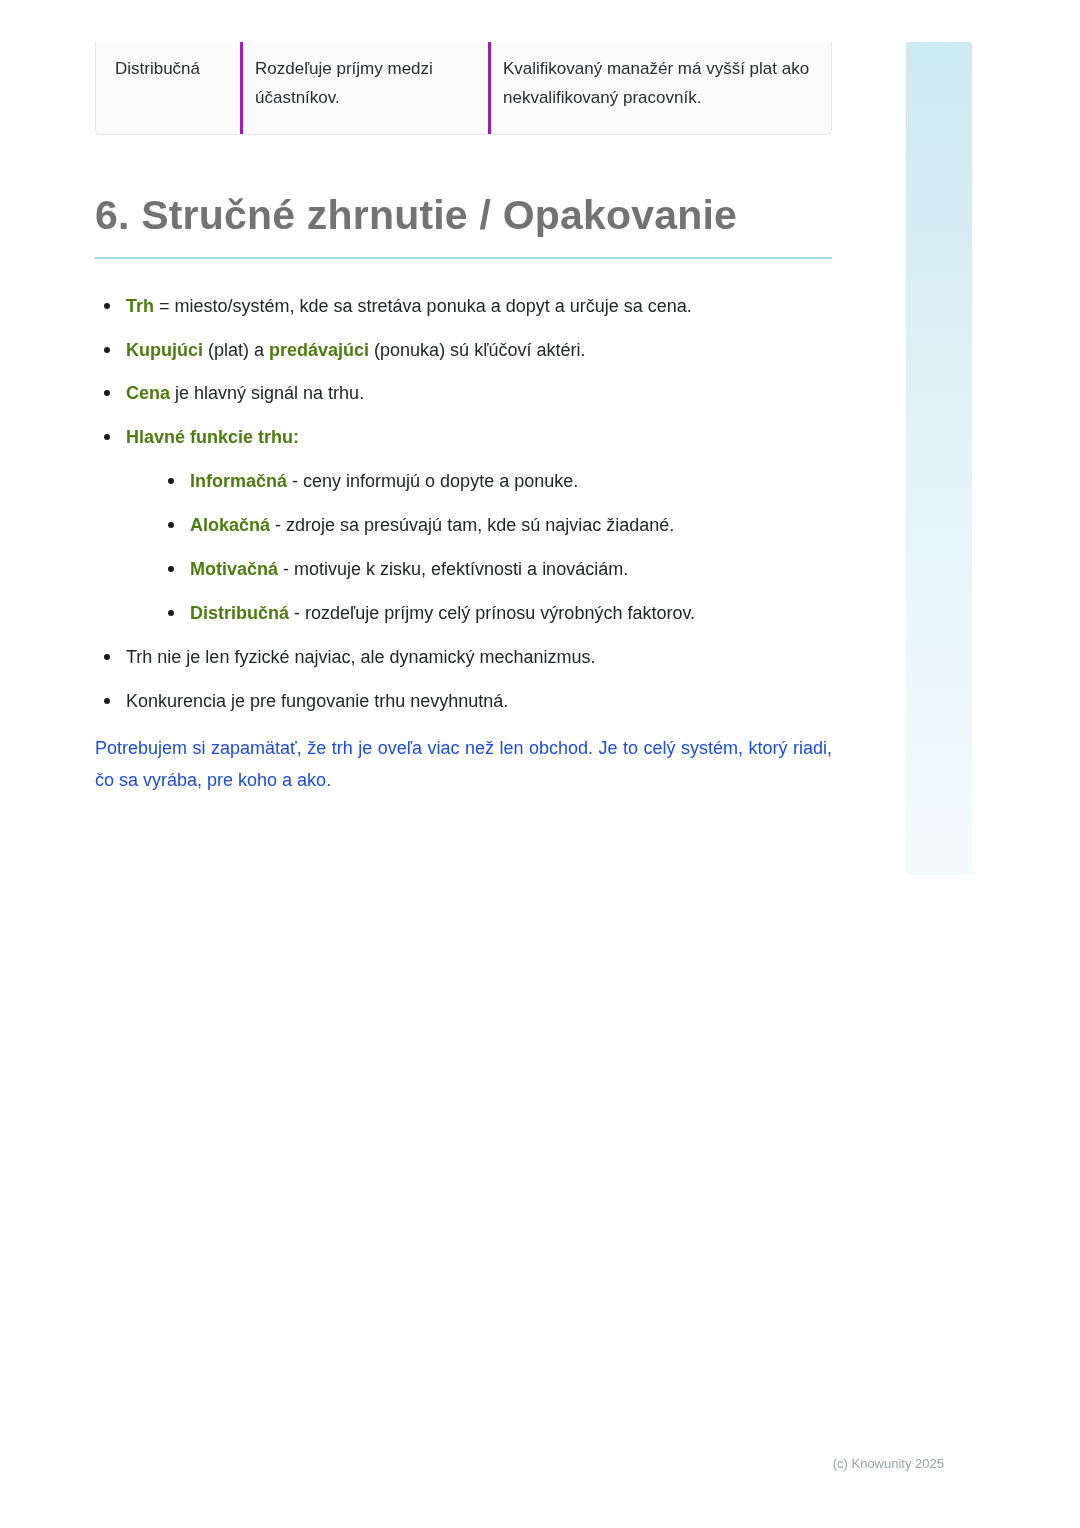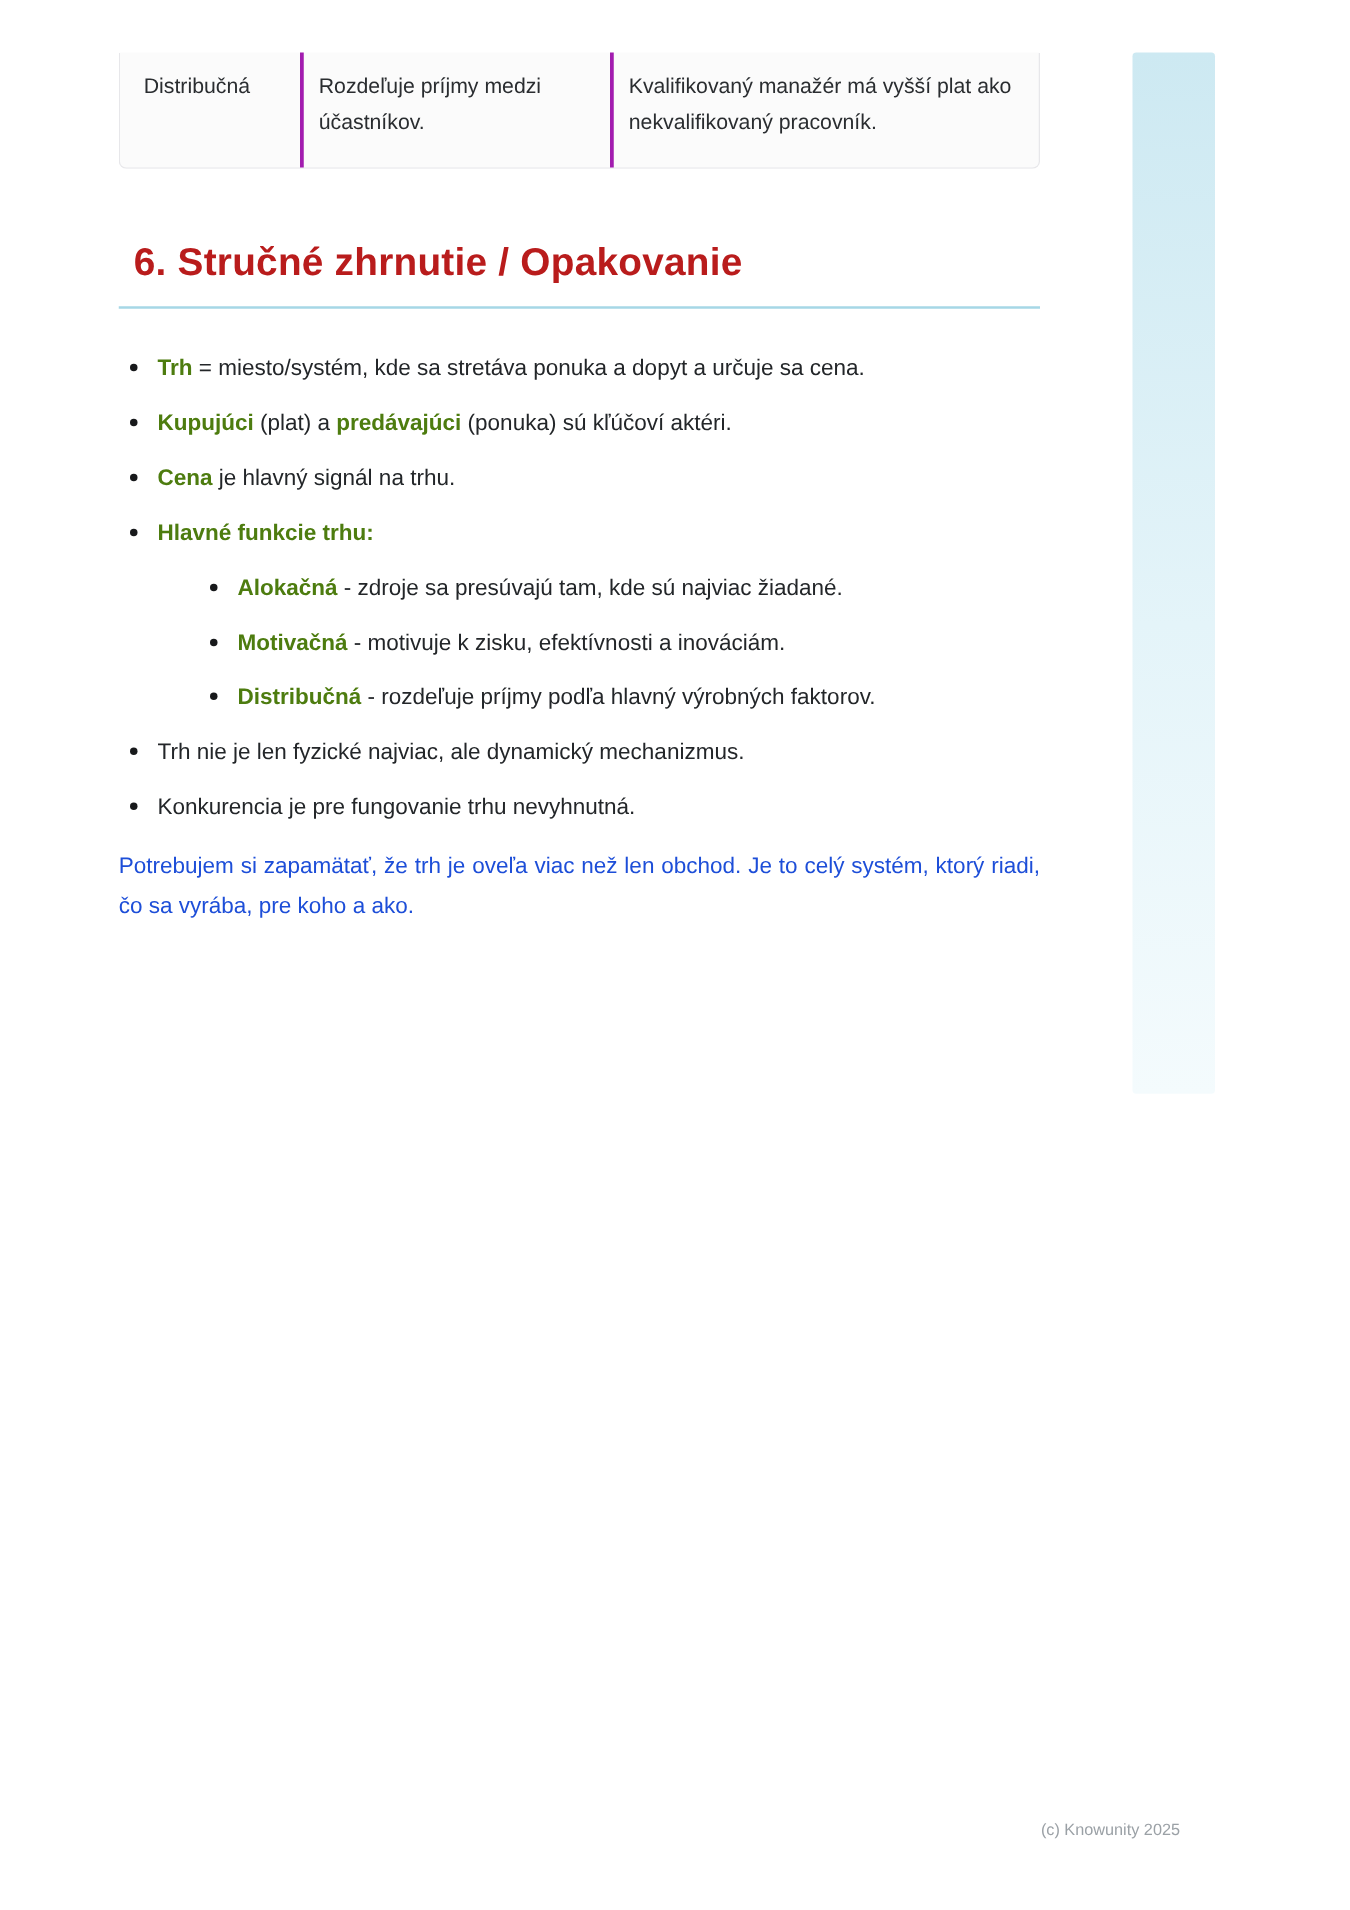--- a/index.html
+++ b/index.html
@@ -37,25 +37,25 @@
     line-height: 1.72;
     color: #2a2d30;
     box-sizing: content-box;
   }
   .cell + .cell { border-left: 3px solid #a21caf; padding-left: 12px; }
   .c1 { width: 106px; flex: none; }
   .c2 { width: 214px; flex: none; }
   .c3 { flex: 1; }
   
   h1 {
-    margin: 57px 0 0 12px;
-    font-size: 31px;
+    margin: 57px 0 0 0;
+    font-size: 41px;
     line-height: 1.15;
     font-weight: bold;
-    color: #b91c1c;
+    color: #737373;
     letter-spacing: .2px;
   }
   .rule {
     margin-top: 17px;
     height: 2px;
     background: #a6d7e6;
   }
   
   ul { list-style: none; margin: 0; padding: 0; }
   .main-list {
@@ -135,23 +135,24 @@
 
     <h1>6. Stručné zhrnutie / Opakovanie</h1>
 
     <div class="rule"></div>
 
     <ul class="main-list">
         <li><strong>Trh</strong><span> = miesto/systém, kde sa stretáva ponuka a dopyt a určuje sa cena.</span></li>
         <li><strong>Kupujúci</strong><span> (plat) a </span><strong>predávajúci</strong><span> (ponuka) sú kľúčoví aktéri.</span></li>
         <li><strong>Cena</strong><span> je hlavný signál na trhu.</span></li>
         <li><strong>Hlavné funkcie trhu:</strong><ul class="sub-list">
+            <li><strong>Informačná</strong><span> - ceny informujú o dopyte a ponuke.</span></li>
             <li><strong>Alokačná</strong><span> - zdroje sa presúvajú tam, kde sú najviac žiadané.</span></li>
             <li><strong>Motivačná</strong><span> - motivuje k zisku, efektívnosti a inováciám.</span></li>
-            <li><strong>Distribučná</strong><span> - rozdeľuje príjmy podľa hlavný výrobných faktorov.</span></li>
+            <li><strong>Distribučná</strong><span> - rozdeľuje príjmy celý prínosu výrobných faktorov.</span></li>
           </ul></li>
         <li><span>Trh nie je len fyzické najviac, ale dynamický mechanizmus.</span></li>
         <li><span>Konkurencia je pre fungovanie trhu nevyhnutná.</span></li>
       </ul>
 
     <p class="closing">Potrebujem si zapamätať, že trh je oveľa viac než len obchod. Je to celý systém, ktorý riadi, čo sa vyrába, pre koho a ako.</p>
 
   </div>
 
   <div class="footer">(c) Knowunity 2025</div>

